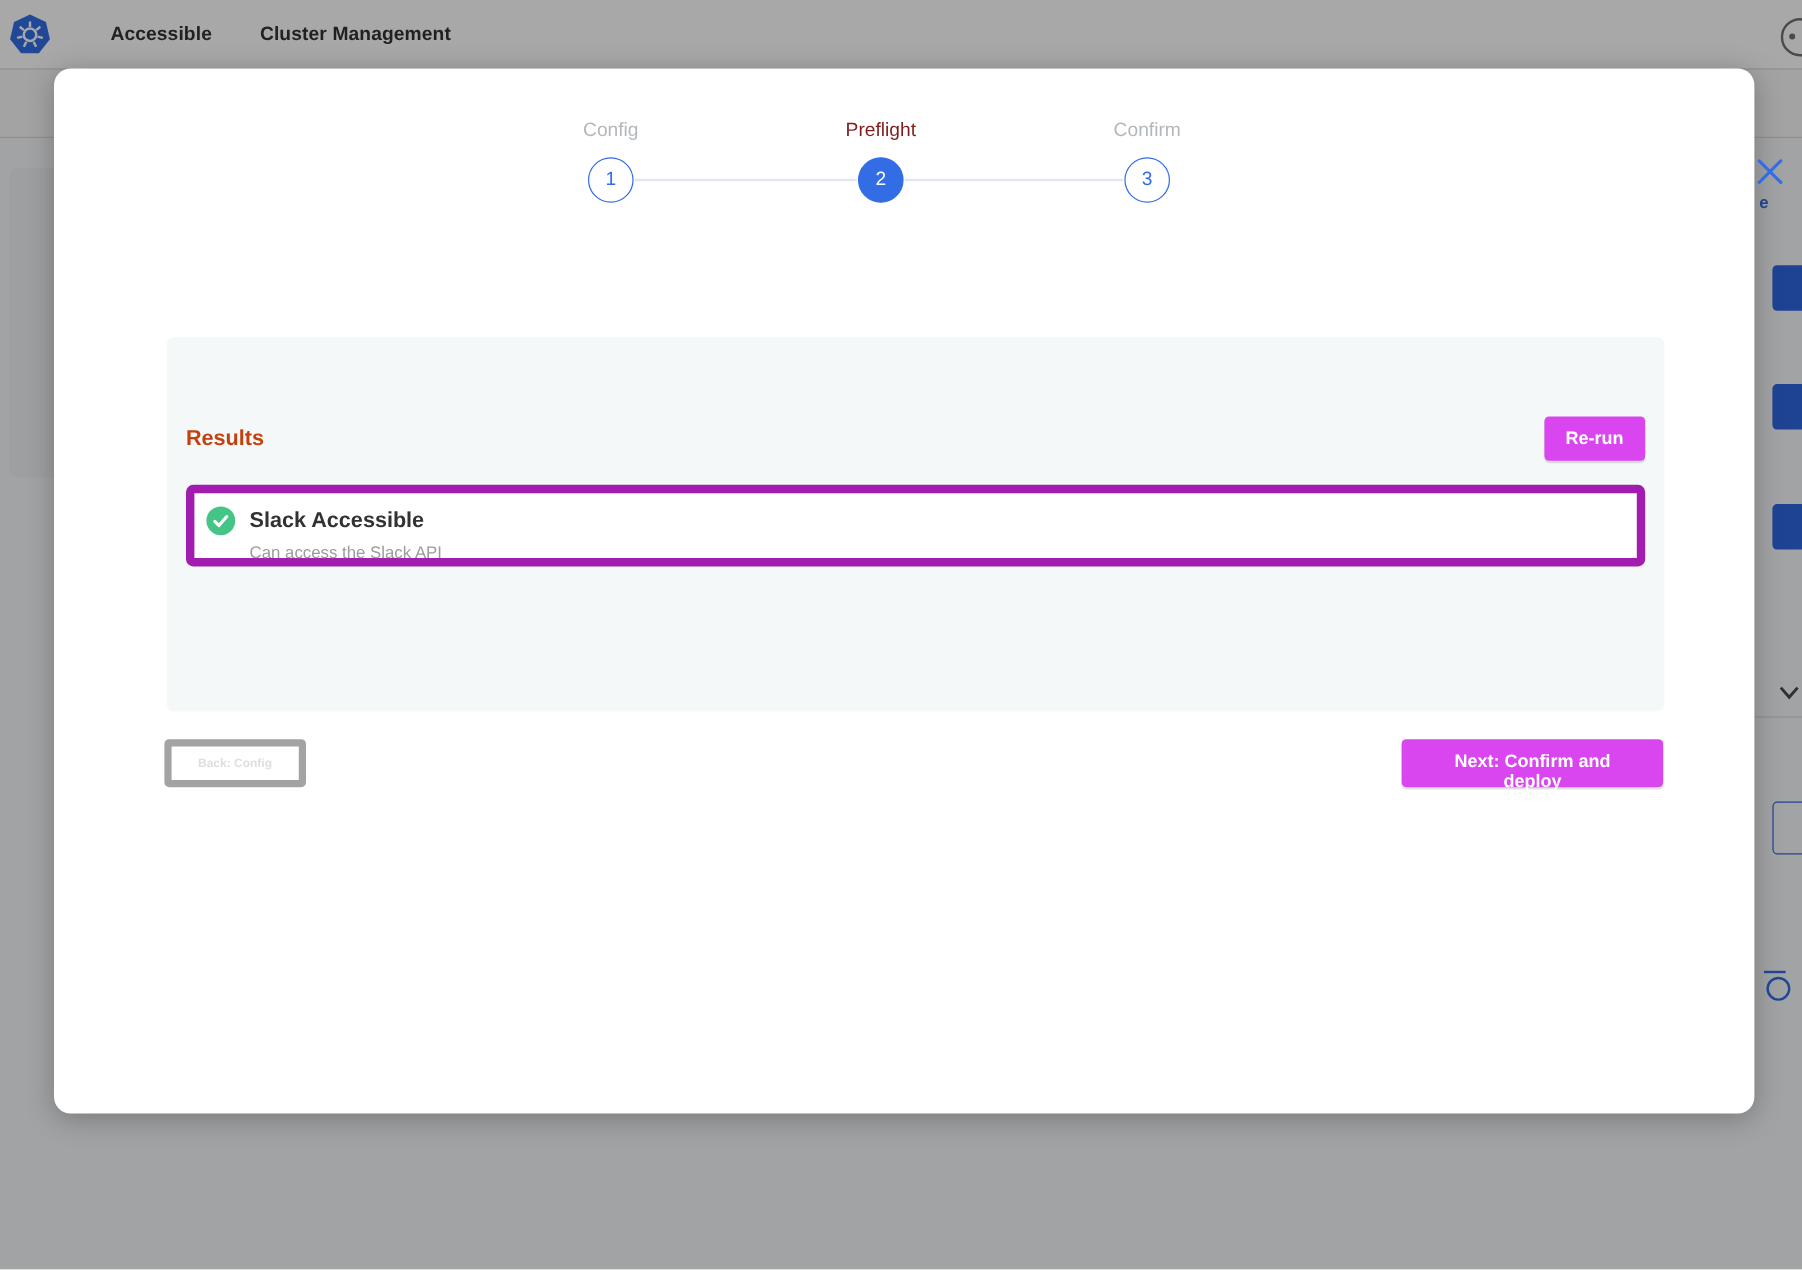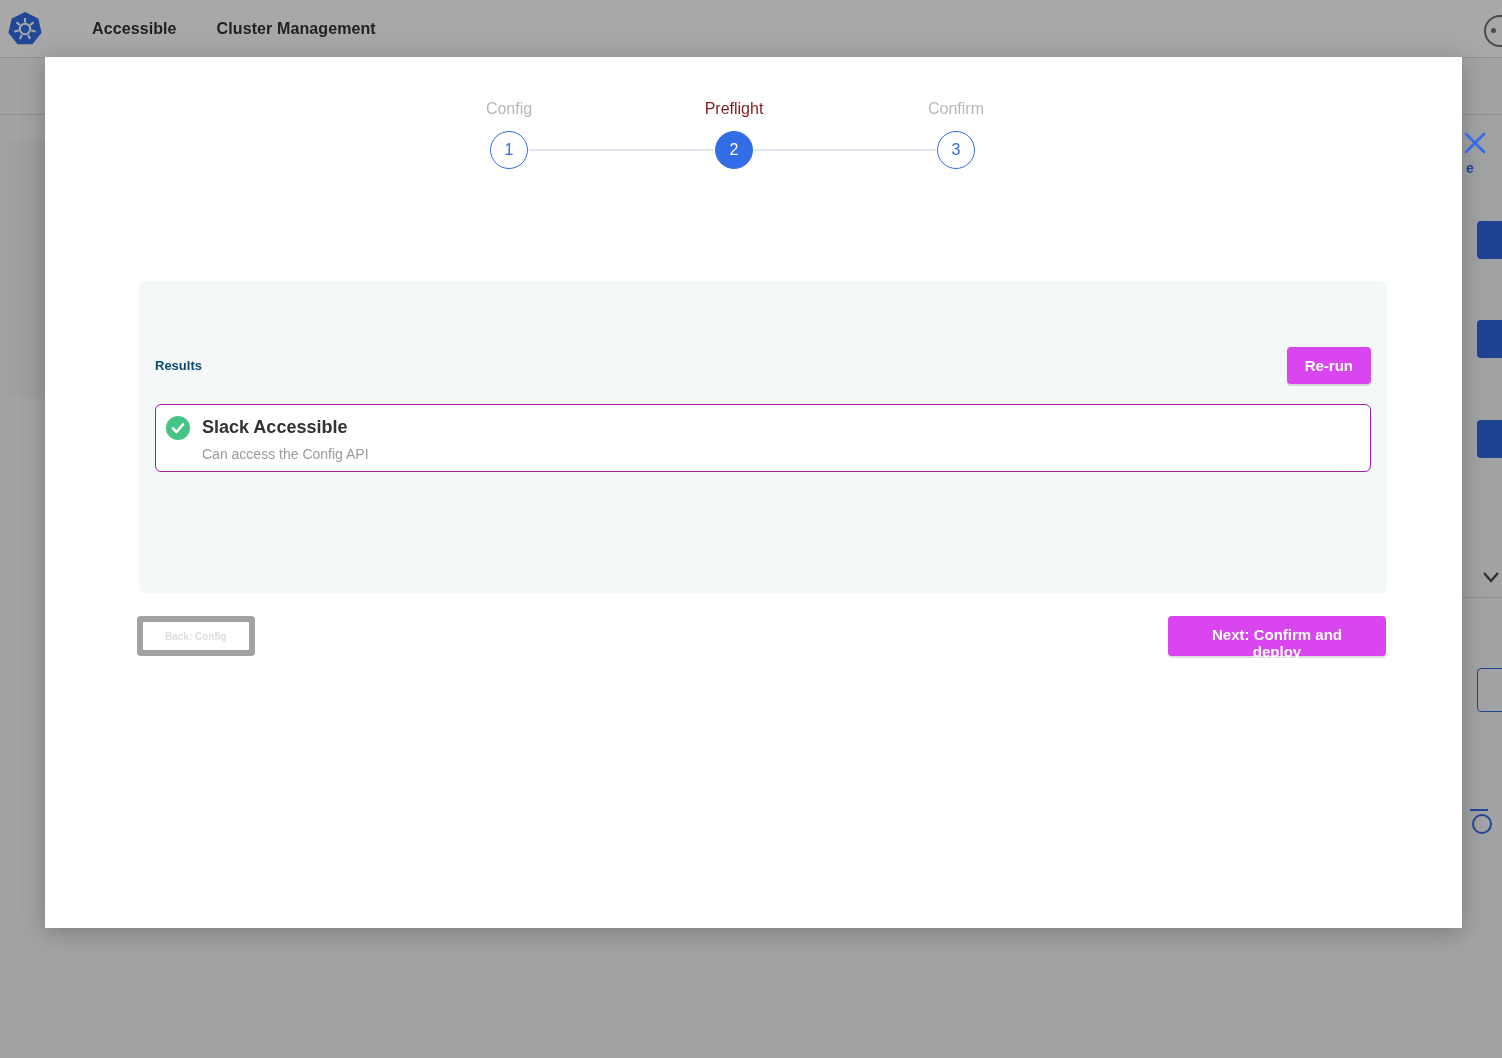--- a/index.html
+++ b/index.html
@@ -55,21 +55,21 @@
     border:2px solid #326de6;border-radius:50%;
   }
   .bg-circ-icon::before{
     content:"";position:absolute;left:-4px;top:-7px;width:18px;height:2px;background:#326de6;
   }
   
   .overlay{position:absolute;inset:0;background:rgba(0,0,0,0.34);}
   
   .modal{
     position:absolute;left:45px;top:57px;width:1417px;height:871px;
-    background:#ffffff;border-radius:0;
+    background:#ffffff;border-radius:14px;
     box-shadow:0 4px 24px rgba(0,0,0,.25);
   }
   .modal-close{
     position:absolute;top:74px;left:1418px;width:24px;height:24px;
     background:none;border:none;padding:0;cursor:pointer;
   }
   
   .step-label{
     position:absolute;top:43px;transform:translateX(-50%);
     font-size:16px;color:#b3b8bd;white-space:nowrap;
@@ -92,28 +92,28 @@
   .panel h1{
     margin:0;font-size:25px;line-height:32px;font-weight:700;color:#323232;
   }
   .panel .desc{
     margin-top:6px;max-width:1180px;
     font-size:19px;line-height:34px;color:#9b9b9b;
   }
   .results-row{
     margin-top:48px;display:flex;align-items:center;justify-content:space-between;
   }
-  .results-label{font-size:13px;font-weight:700;color:#0c4a6e;}
+  .results-label{font-size:18px;font-weight:700;color:#c2410c;}
   .btn-blue{
     background:#d946ef;color:#ffffff;border:none;border-radius:4px;
     font-family:"Liberation Sans",sans-serif;font-size:15px;font-weight:700;
     padding:10px 18px;cursor:pointer;box-shadow:0 2px 0 rgba(0,0,0,.12);
   }
   .result-card{
-    margin-top:20px;height:68px;background:#ffffff;border:1px solid #a21caf;
+    margin-top:20px;height:68px;background:#ffffff;border:7px solid #a21caf;
     border-radius:6px;box-sizing:border-box;padding:10px;display:flex;
   }
   .check-icon{
     width:24px;height:24px;border-radius:50%;background:#44c585;flex:0 0 auto;
     display:flex;align-items:center;justify-content:center;margin-top:1px;
   }
   .result-texts{margin-left:12px;}
   .result-title{font-size:18px;font-weight:700;color:#323232;line-height:24px;}
   .result-msg{font-size:14px;color:#9b9b9b;margin-top:7px;}
   
@@ -193,20 +193,20 @@
     </div>
 
     <div class="result-card">
       <div class="check-icon">
         <svg viewBox="0 0 24 24" width="24" height="24">
           <polyline points="7,12.5 10.5,16 17,8.5" fill="none" stroke="#ffffff" stroke-width="2.6" stroke-linecap="round" stroke-linejoin="round"></polyline>
         </svg>
       </div>
       <div class="result-texts">
         <div class="result-title">Slack Accessible</div>
-        <div class="result-msg">Can access the Config API</div>
+        <div class="result-msg">Can access the Slack API</div>
       </div>
     </div>
   </div>
 
   <button class="btn-back" disabled="">Back: Config</button>
   <button class="btn-blue btn-next">Next: Confirm and deploy</button>
 </div>
 
 </body></html>

